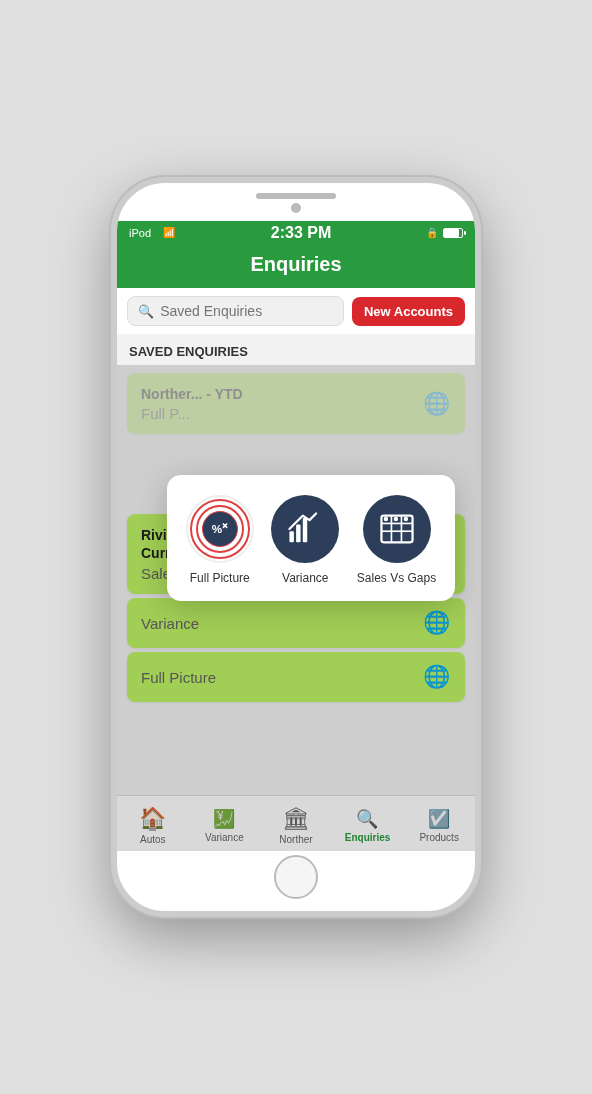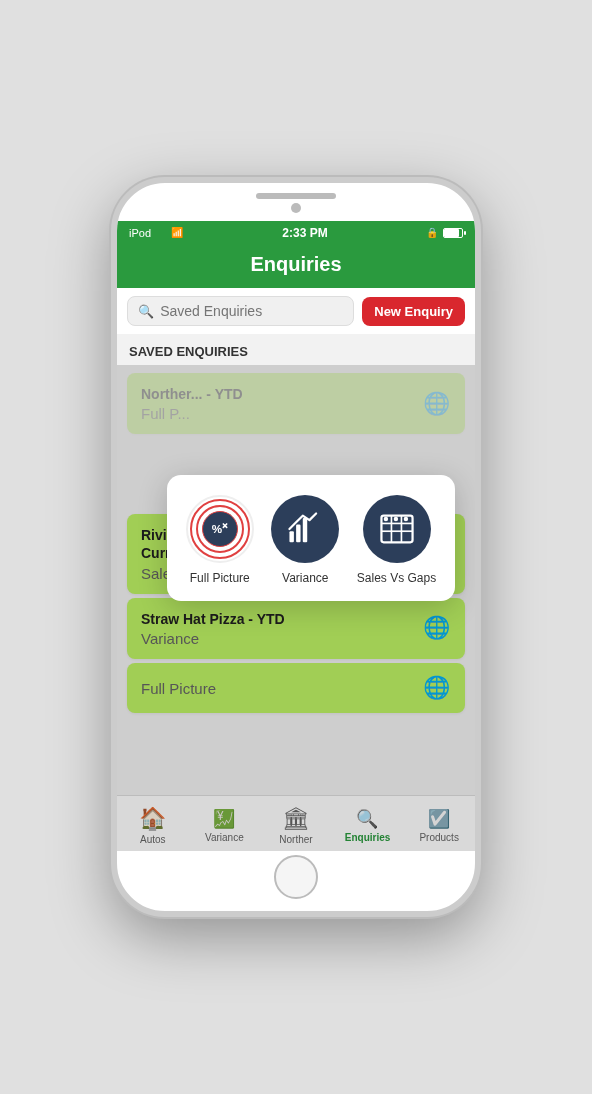--- a/index.html
+++ b/index.html
@@ -72,22 +72,22 @@
     .status-bar {
       background: #2a9a3e;
       color: #fff;
       font-size: 11px;
       padding: 4px 12px 3px;
       display: flex;
       justify-content: space-between;
       align-items: center;
       height: 22px;
     }
-    .status-left { display: flex; align-items: center; gap: 20px; }
-    .status-center { font-size: 12px; font-weight: 600; }
+    .status-left { display: flex; align-items: center; gap: 12px; }
+    .status-center { font-size: 16px; font-weight: 600; }
     .status-right { display: flex; align-items: center; gap: 4px; }
     .wifi-icon { font-size: 10px; }
     .battery-icon {
       width: 20px;
       height: 10px;
       border: 1.5px solid #fff;
       border-radius: 2px;
       position: relative;
       display: inline-block;
     }
@@ -338,21 +338,21 @@
 
     <div class="app-header">
       <span>Enquiries</span>
     </div>
 
     <div class="search-area">
       <div class="search-box">
         <span style="color:#888;font-size:13px;">🔍</span>
         <input type="text" placeholder="Saved Enquiries" style="">
       </div>
-      <button class="new-enquiry-btn">New Enquiry</button>
+      <button class="new-enquiry-btn">New Accounts</button>
     </div>
 
     <div class="saved-section">
       <span>SAVED ENQUIRIES</span>
     </div>
 
     <div style="position:relative; flex:1; overflow:hidden;">
 
       <div class="list-items">
 
@@ -367,21 +367,20 @@
         <div class="list-item-card" style="margin-top:80px;">
           <div class="list-item-text">
             <div class="list-item-title">Riviera Autos of Tampa - Products - Current 3 Months</div>
             <div class="list-item-sub">Sales vs. Gaps</div>
           </div>
           <span class="globe-icon">🌐</span>
         </div>
 
         <div class="list-item-card">
           <div class="list-item-text">
-            <div class="list-item-title">Straw Hat Pizza - YTD</div>
             <div class="list-item-sub">Variance</div>
           </div>
           <span class="globe-icon">🌐</span>
         </div>
 
         <div class="list-item-card">
           <div class="list-item-text">
             <div class="list-item-sub">Full Picture</div>
           </div>
           <span class="globe-icon">🌐</span>

